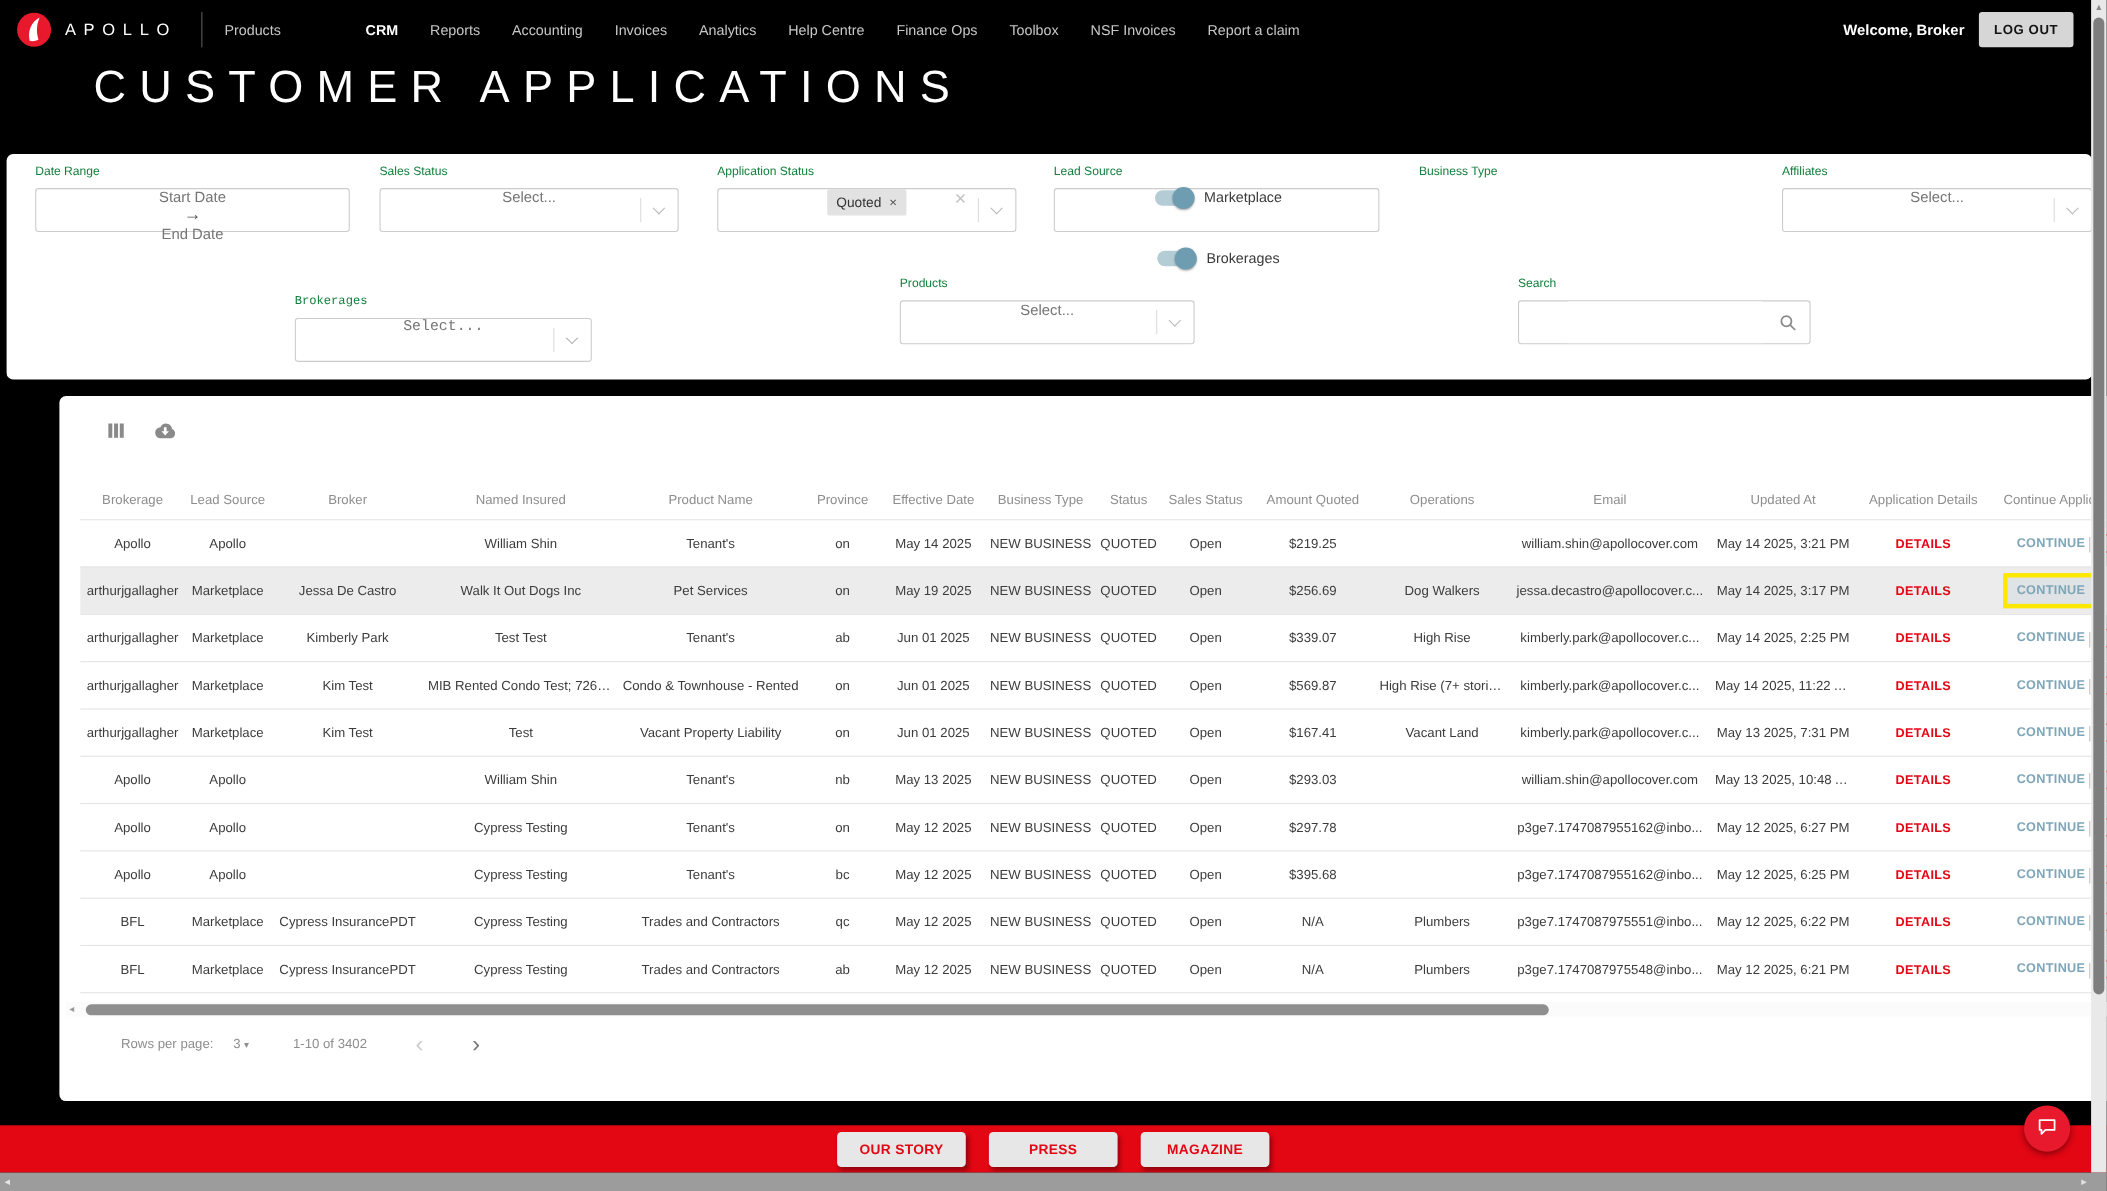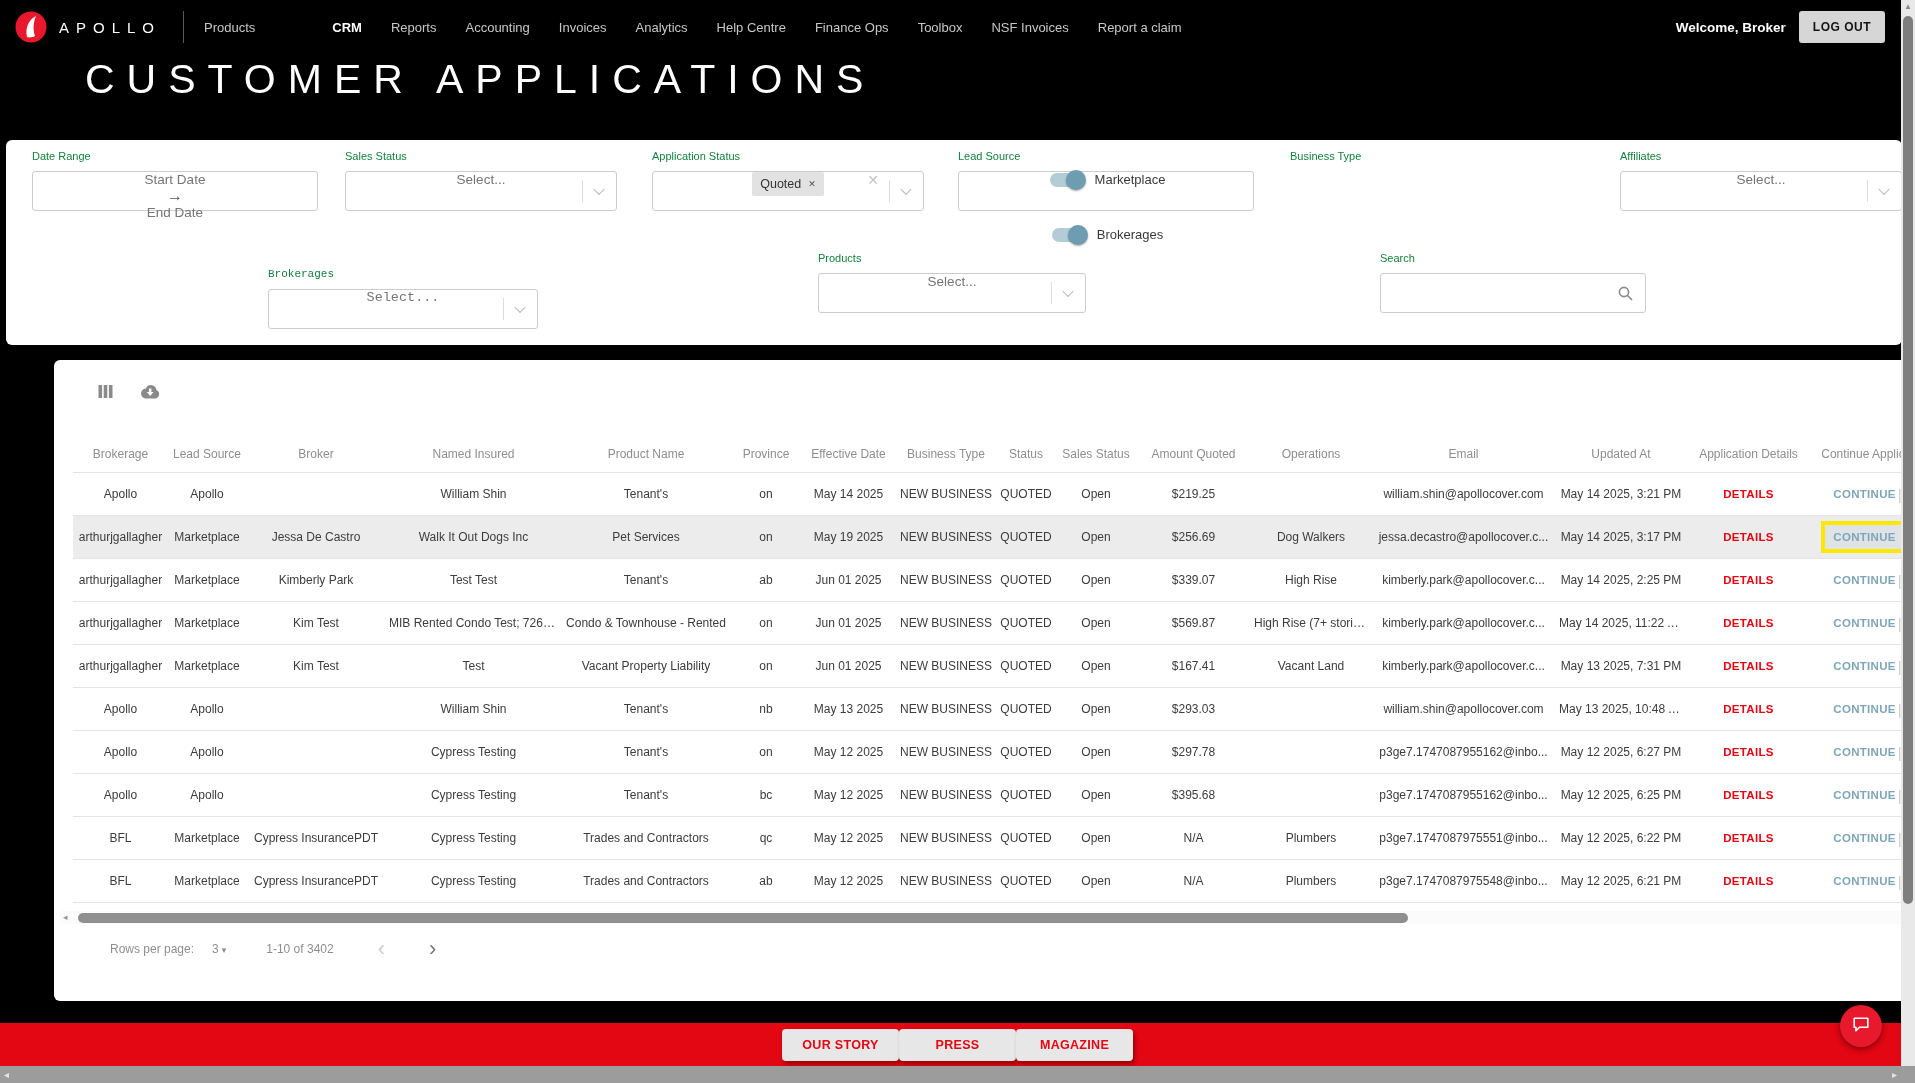--- a/index.html
+++ b/index.html
@@ -69,21 +69,21 @@
 
   .pagination { position:absolute; left:56px; top:582px; display:flex; align-items:center; color:#8e8e8e; font-size:12px; }
   .pg-label { margin-right:18px; }
   .pg-value { margin-right:40px; cursor:pointer; color:#8e8e8e; }
   .pg-caret { font-size:9px; margin-left:3px; color:#8e8e8e; }
   .pg-range { margin-right:44px; }
   .pg-prev { color:#cccccc; font-size:22px; margin-right:44px; cursor:pointer; line-height:14px; }
   .pg-next { color:#777; font-size:22px; cursor:pointer; line-height:14px; }
 
   
-  .footer-bar { position:absolute; top:1023px; left:0; width:100%; height:43px; background:#e30613; display:flex; align-items:center; justify-content:center; }
+  .footer-bar { position:absolute; top:1023px; left:0; width:100%; height:43px; background:#e30613; display:flex; align-items:center; justify-content:center; gap:21px; }
   .footer-btn { background:#e7e7e7; color:#e30613; font-weight:bold; font-size:12.5px; width:117px; height:32px; border:none; border-radius:4px; cursor:pointer; font-family:inherit; letter-spacing:0.3px; box-shadow:2px 3px 4px rgba(0,0,0,0.35); }
   .chat-fab { position:absolute; left:1840px; top:1005px; width:42px; height:42px; border-radius:50%; background:#e8192c; display:flex; align-items:center; justify-content:center; box-shadow:0 2px 6px rgba(0,0,0,0.45); cursor:pointer; z-index:5; }
 
   
   .vscroll { position:absolute; right:0; top:0; width:14px; height:1066px; background:#e9e9e9; z-index:6; }
   .vscroll-up { position:absolute; top:2px; left:0; width:14px; text-align:center; font-size:8px; color:#8a8a8a; }
   .vscroll-thumb { position:absolute; top:16px; left:2px; width:10px; height:888px; background:#7e7e7e; border-radius:5px; cursor:pointer; }
   .bottom-scroll { position:absolute; top:1066px; left:0; width:100%; height:17px; background:#9c9c9c; z-index:6; }
   .bs-arrow { position:absolute; top:2px; font-size:10px; color:#e3e3e3; line-height:13px; cursor:pointer; }
   .bs-arrow.left { left:4px; } .bs-arrow.right { right:18px; }

